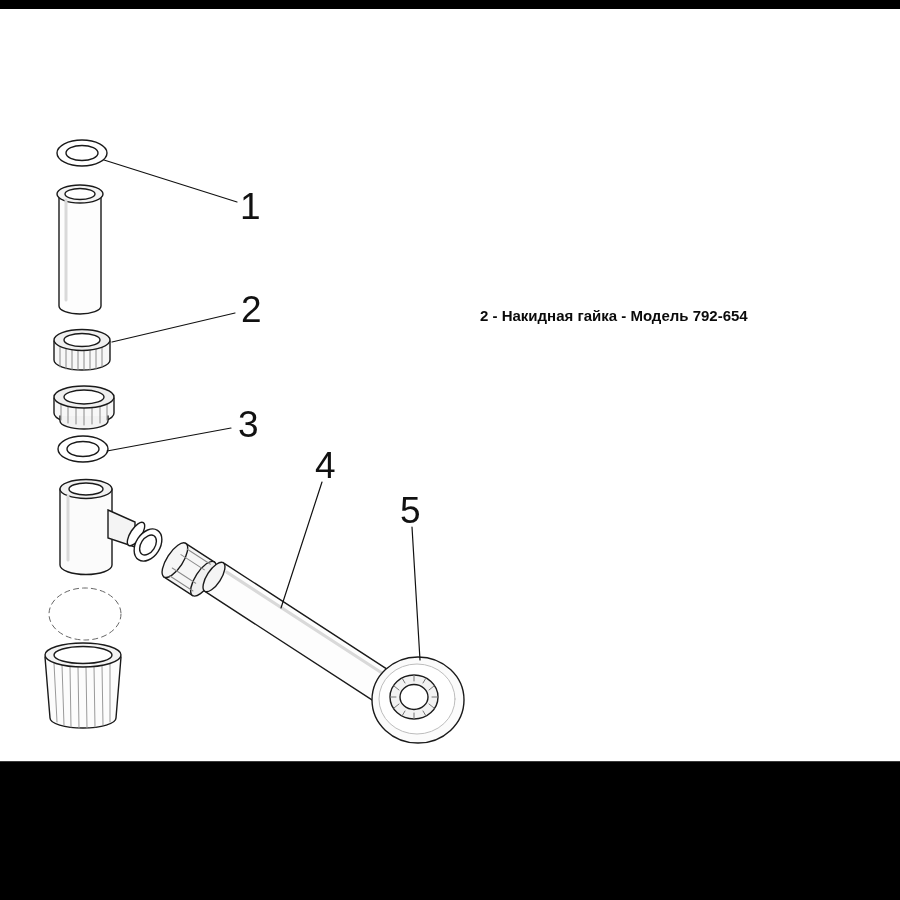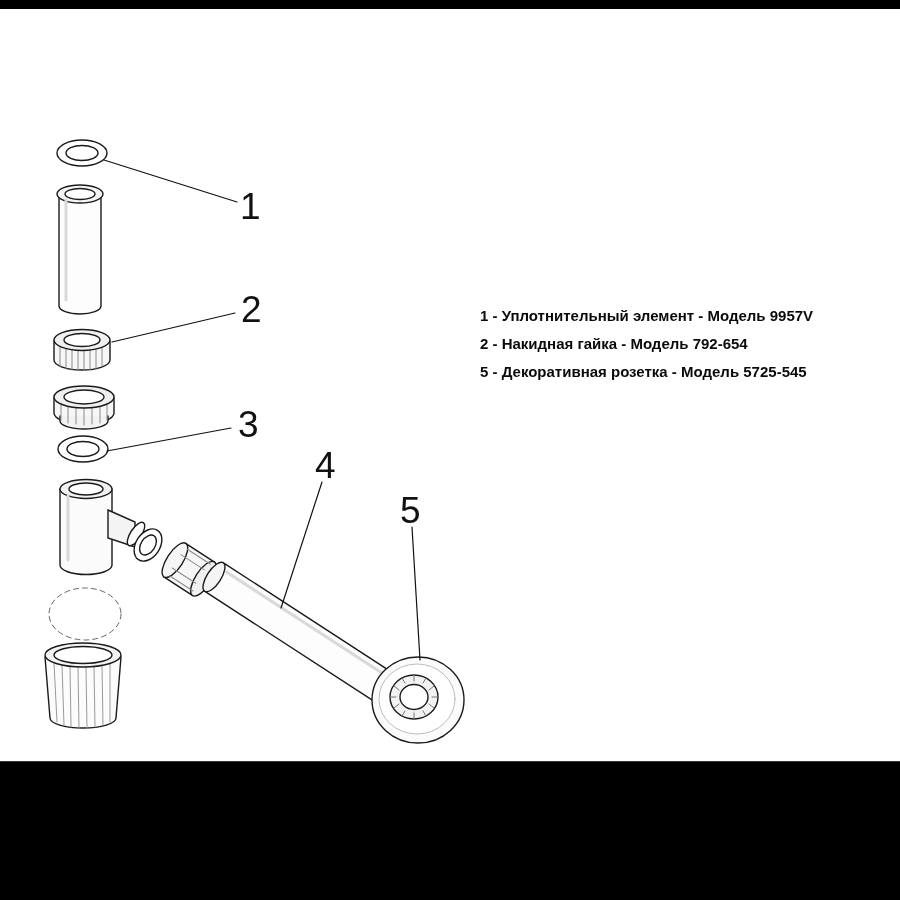--- a/index.html
+++ b/index.html
@@ -165,16 +165,14 @@
   </g>
 
   <text class="callout" x="240" y="219">1</text>
   <text class="callout" x="241" y="322">2</text>
   <text class="callout" x="238" y="437">3</text>
   <text class="callout" x="315" y="478">4</text>
   <text class="callout" x="400" y="523">5</text>
 </svg>
 
 <div class="parts-list">
-  <div class="line">1 - Уплотнительный элемент - Модель 9957V</div>
   <div class="line">2 - Накидная гайка - Модель 792-654</div>
-  <div class="line">5 - Декоративная розетка - Модель 5725-545</div>
 </div>
 
 </body></html>

